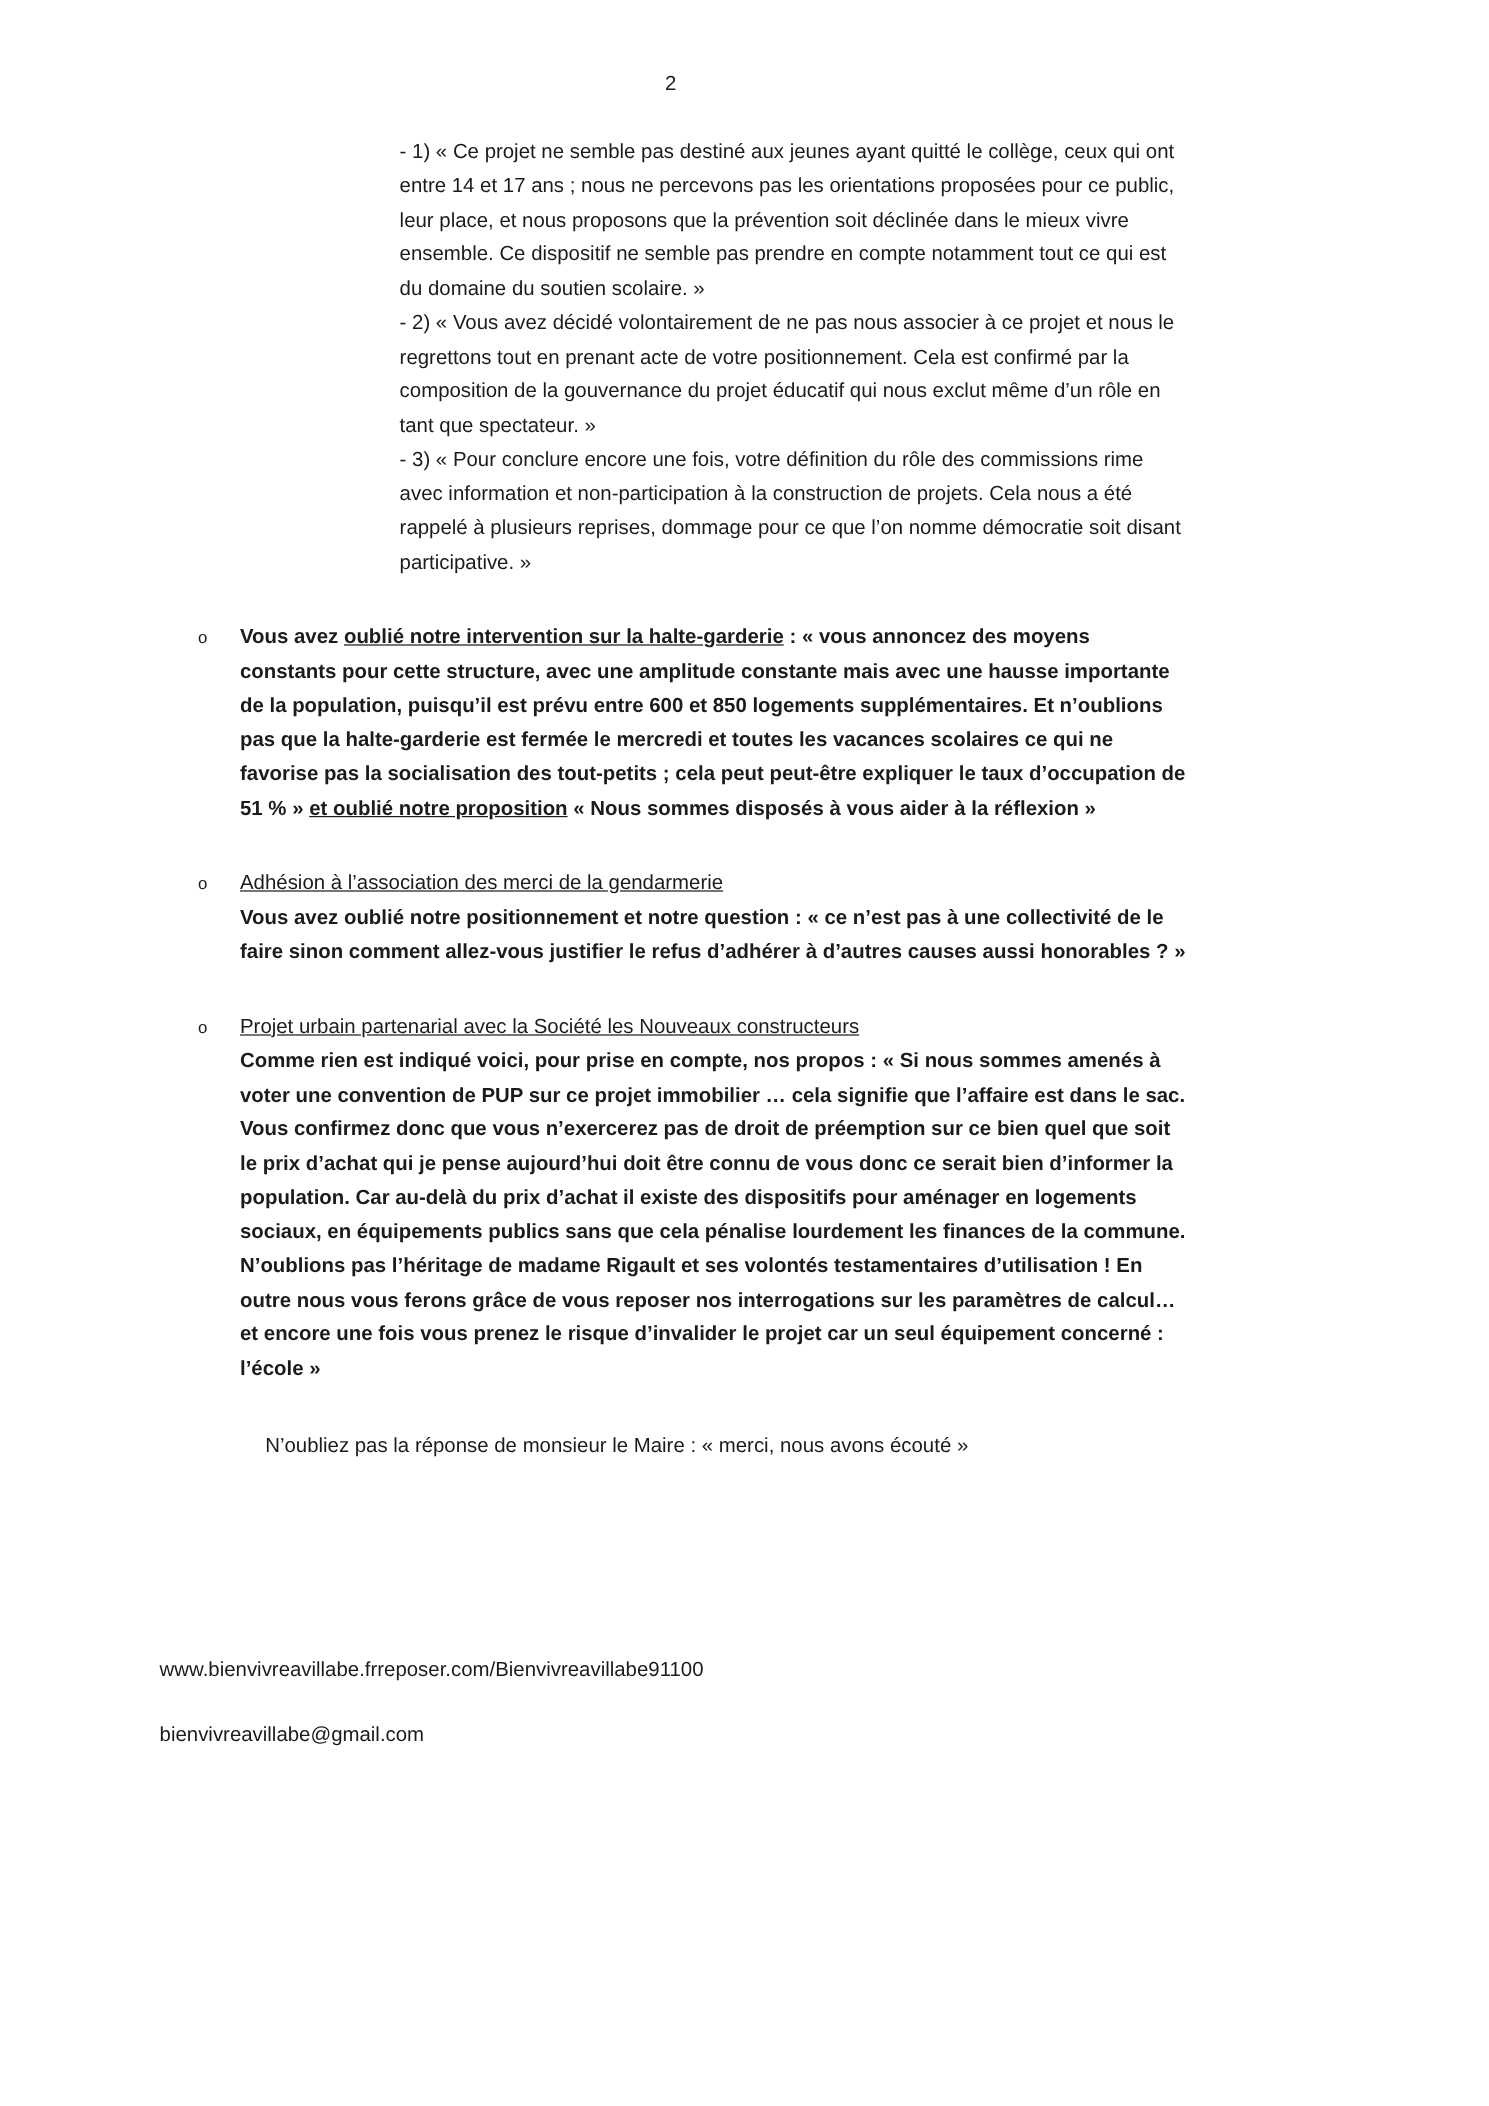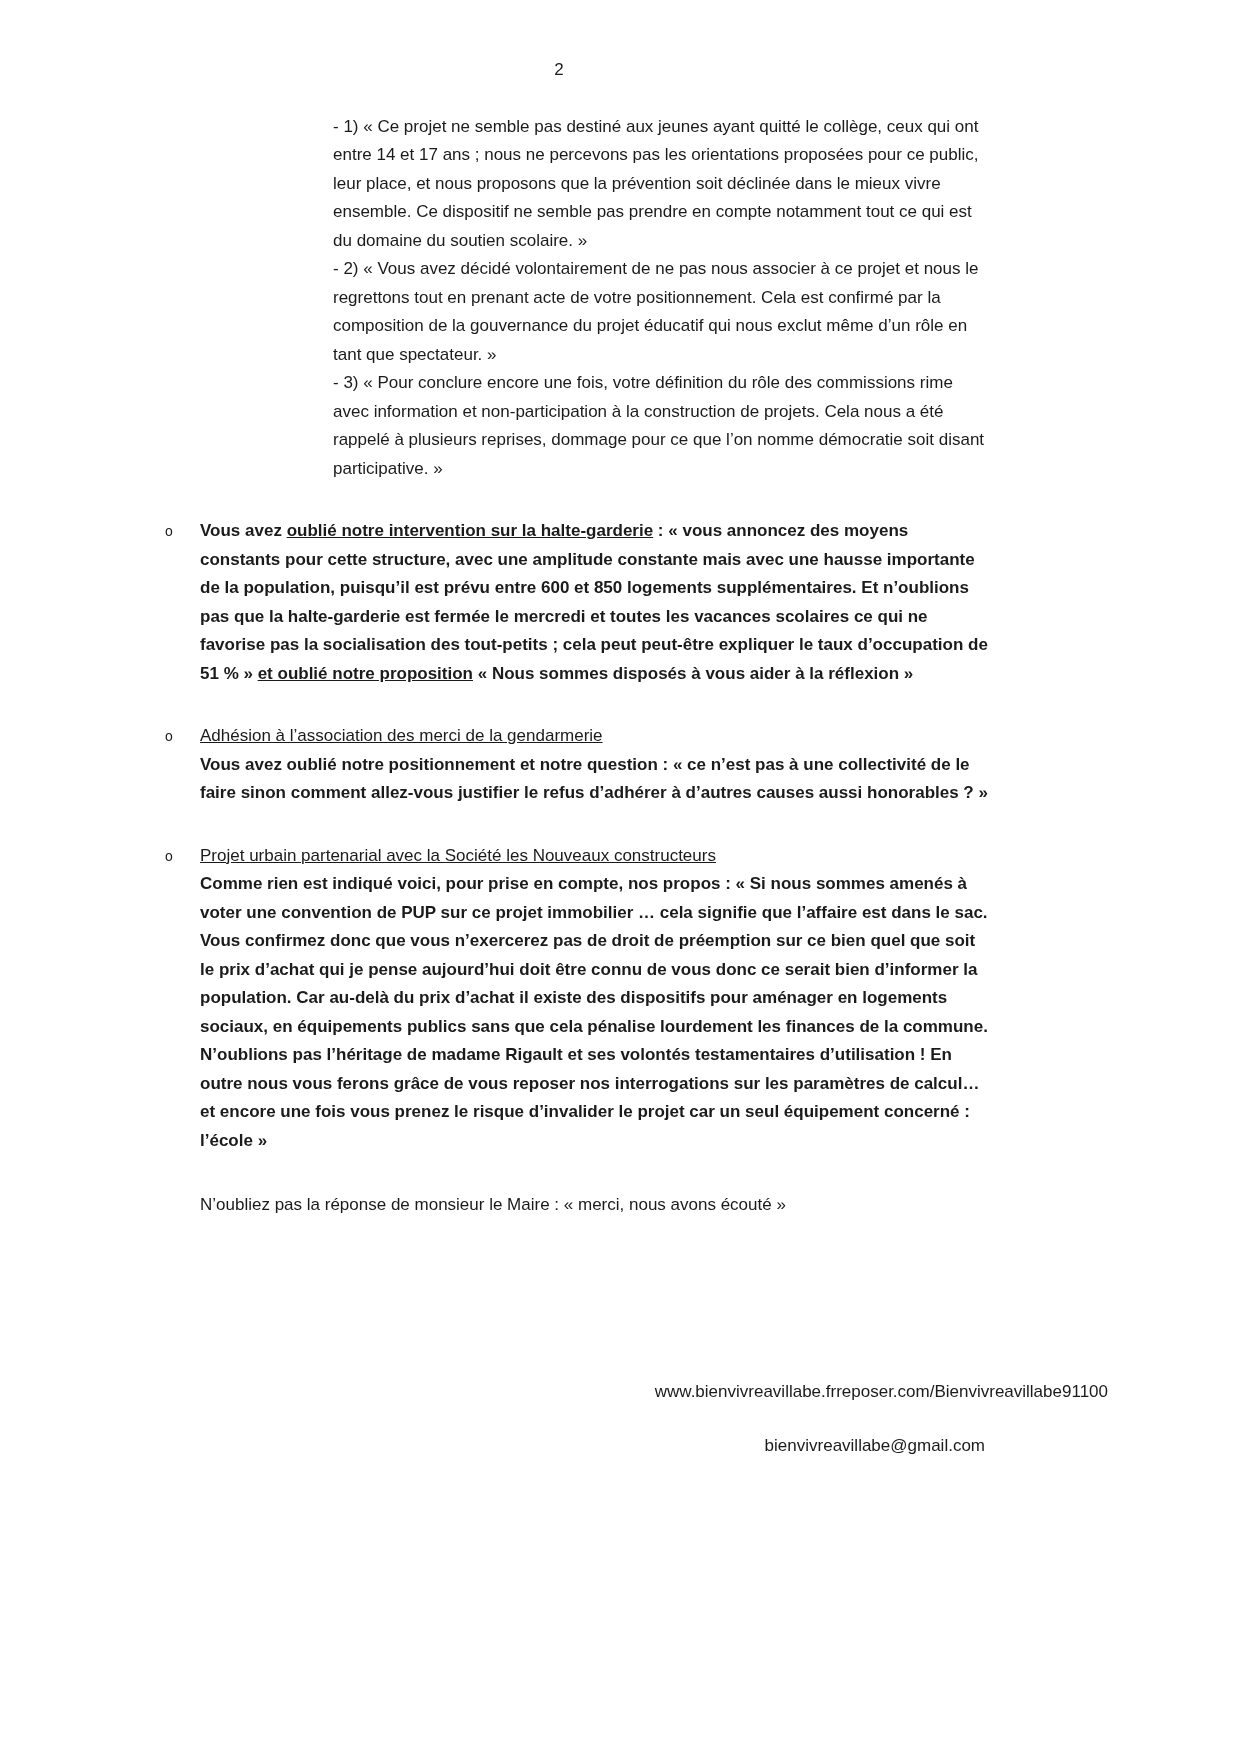--- a/index.html
+++ b/index.html
@@ -36,38 +36,38 @@
     width: 35px;
     font-size: 14px;
     line-height: 28.5px;
     flex: 0 0 auto;
   }
   .section-content { width: 788px; }
   .section-title { text-decoration: underline; }
   .section-body { margin: 0; font-weight: bold; }
   .u { text-decoration: underline; }
   .closing {
-    margin-left: 67px;
+    margin-left: 88px;
     margin-top: 36px;
     width: 788px;
   }
   .footer-row {
     position: absolute;
     left: 133px;
     top: 1378px;
     width: 975px;
     display: flex;
-    justify-content: flex-end;
+    justify-content: flex-start;
   }
   .footer-email {
     position: absolute;
     left: 133px;
     top: 1432px;
     width: 852px;
-    text-align: right;
+    text-align: left;
   }
 </style>
 </head>
 <body>
 
 <div class="page">
 
   <div class="page-number">2</div>
 
   <div class="quote-block">

